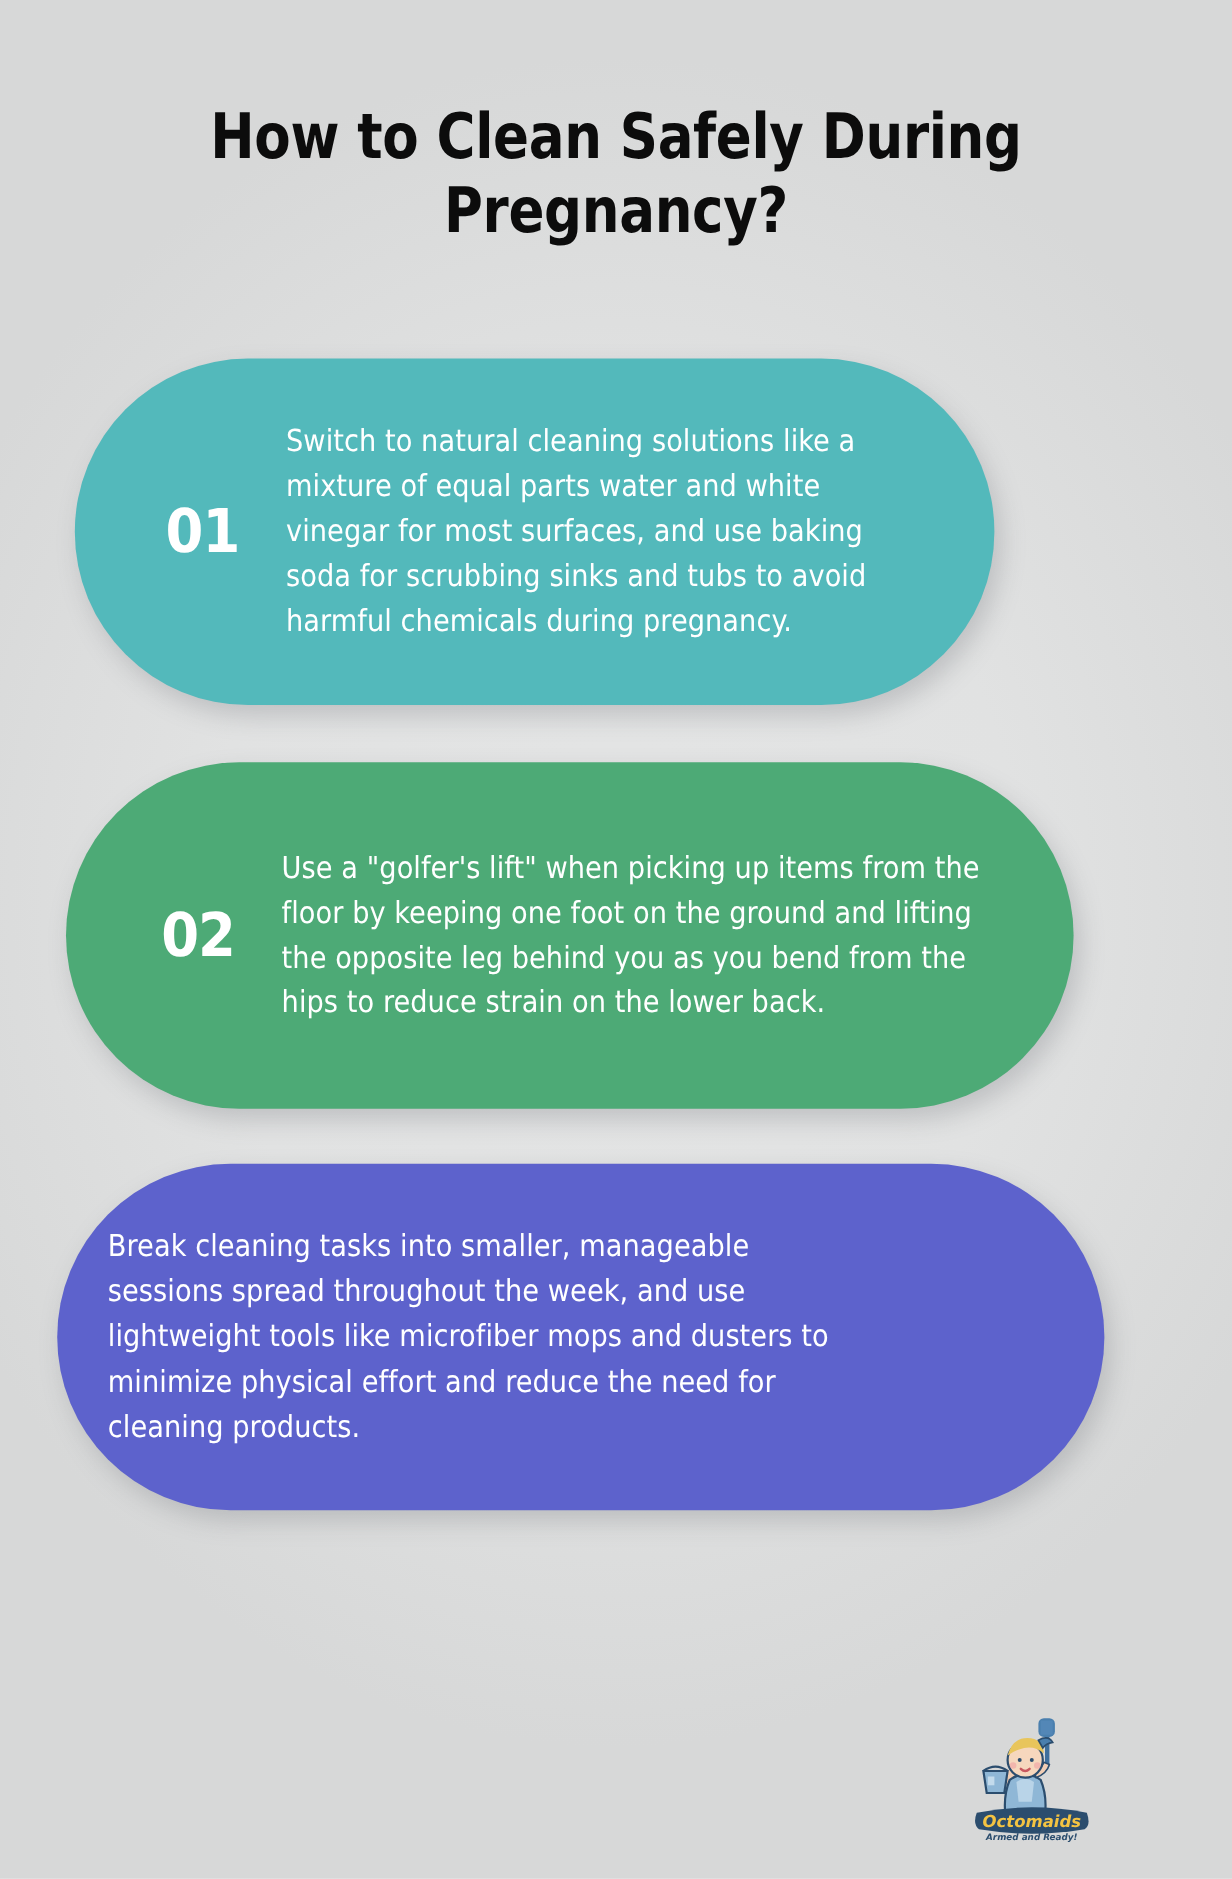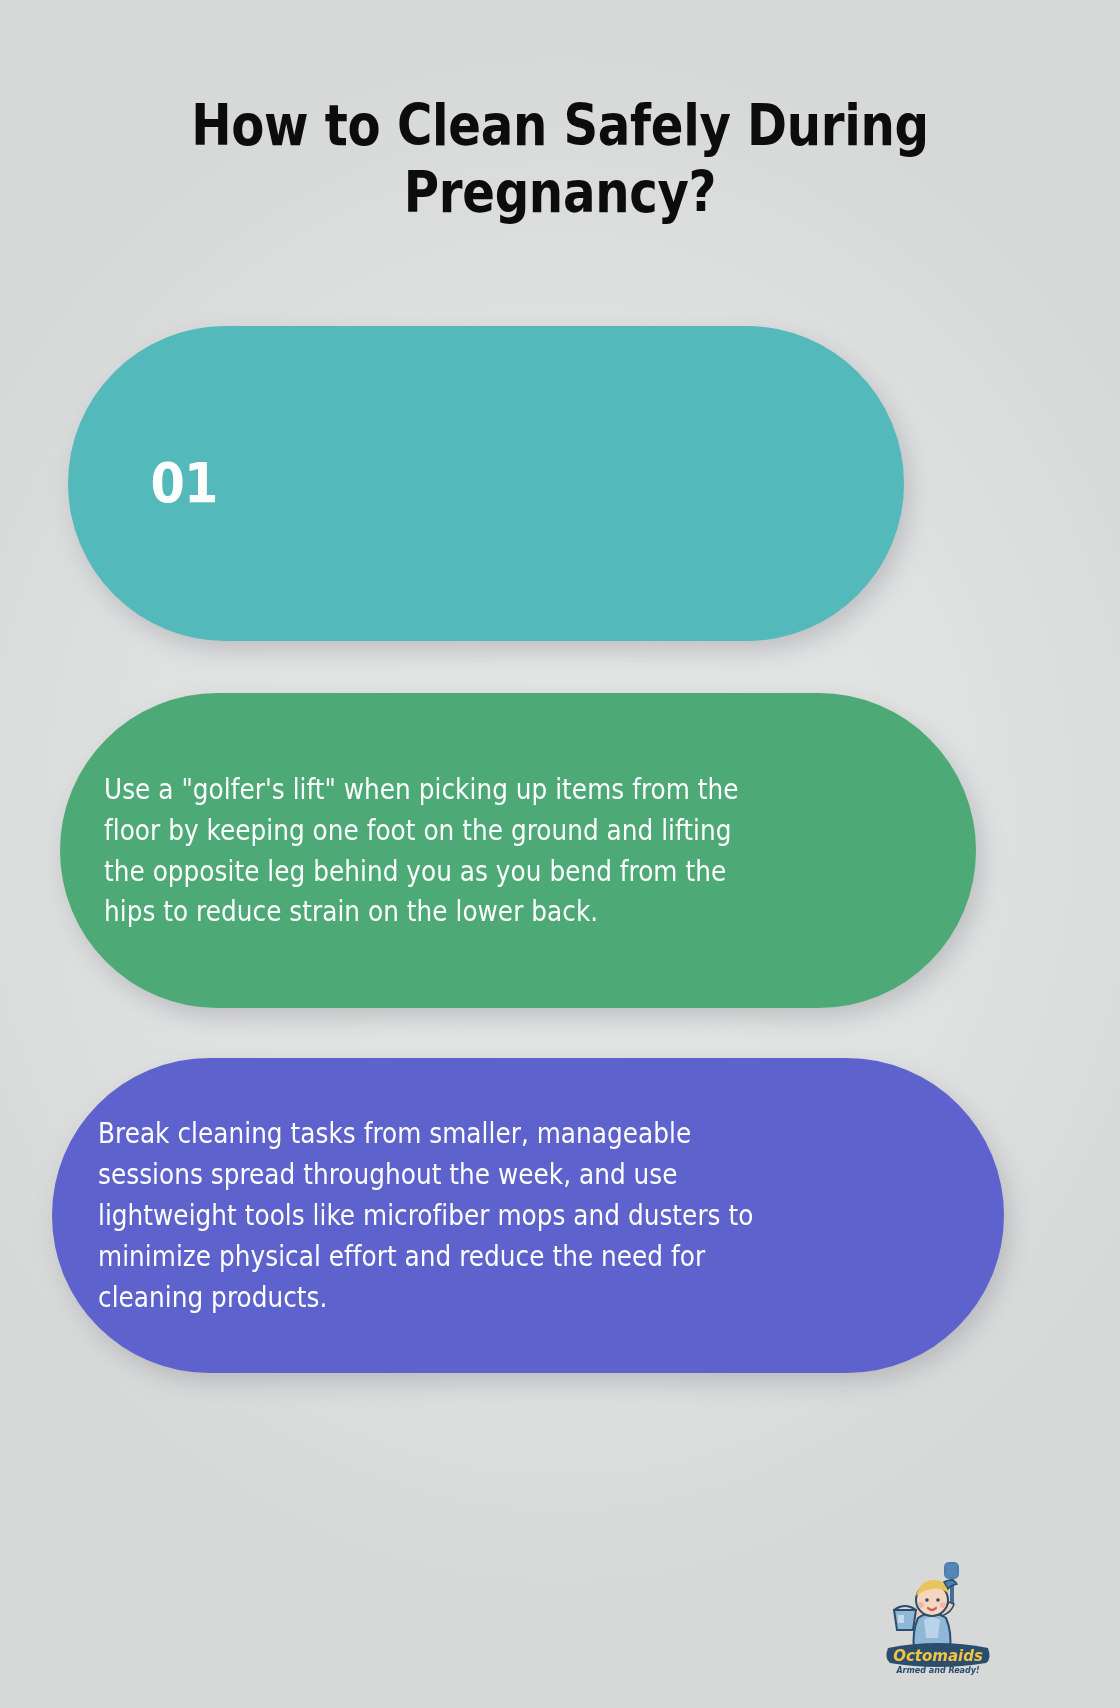--- a/index.html
+++ b/index.html
@@ -115,28 +115,30 @@
 </style>
 </head>
 <body>
 
 <h1 class="title">How to Clean Safely During Pregnancy?</h1>
 
 <div class="cards">
 
   <div class="card" id="card-1" style="background: rgb(83, 185, 187);">
     <div class="card-num">01</div>
+    <div class="card-text">Switch to natural cleaning solutions like a mixture of equal parts water and white vinegar for most surfaces, and use baking soda for scrubbing sinks and tubs to avoid harmful chemicals during pregnancy.</div>
   </div>
 
   <div class="card" id="card-2" style="background: rgb(77, 170, 118);">
+    <div class="card-num">02</div>
     <div class="card-text">Use a "golfer's lift" when picking up items from the floor by keeping one foot on the ground and lifting the opposite leg behind you as you bend from the hips to reduce strain on the lower back.</div>
   </div>
 
   <div class="card" id="card-3" style="background: rgb(93, 98, 204);">
-    <div class="card-text">Break cleaning tasks from smaller, manageable sessions spread throughout the week, and use lightweight tools like microfiber mops and dusters to minimize physical effort and reduce the need for cleaning products.</div>
+    <div class="card-text">Break cleaning tasks into smaller, manageable sessions spread throughout the week, and use lightweight tools like microfiber mops and dusters to minimize physical effort and reduce the need for cleaning products.</div>
   </div>
 
 </div>
 
 <div class="logo">
   <svg viewBox="0 0 132 122" xmlns="http://www.w3.org/2000/svg">
 
     <rect x="78" y="18" width="4" height="30" fill="#3f6f9c"></rect>
     <rect x="72" y="4" width="15" height="17" rx="5" fill="#4a7fae"></rect>
     <path d="M74 6 h11 v13 h-11 z" fill="#5b90bf" opacity="0.5"></path>

